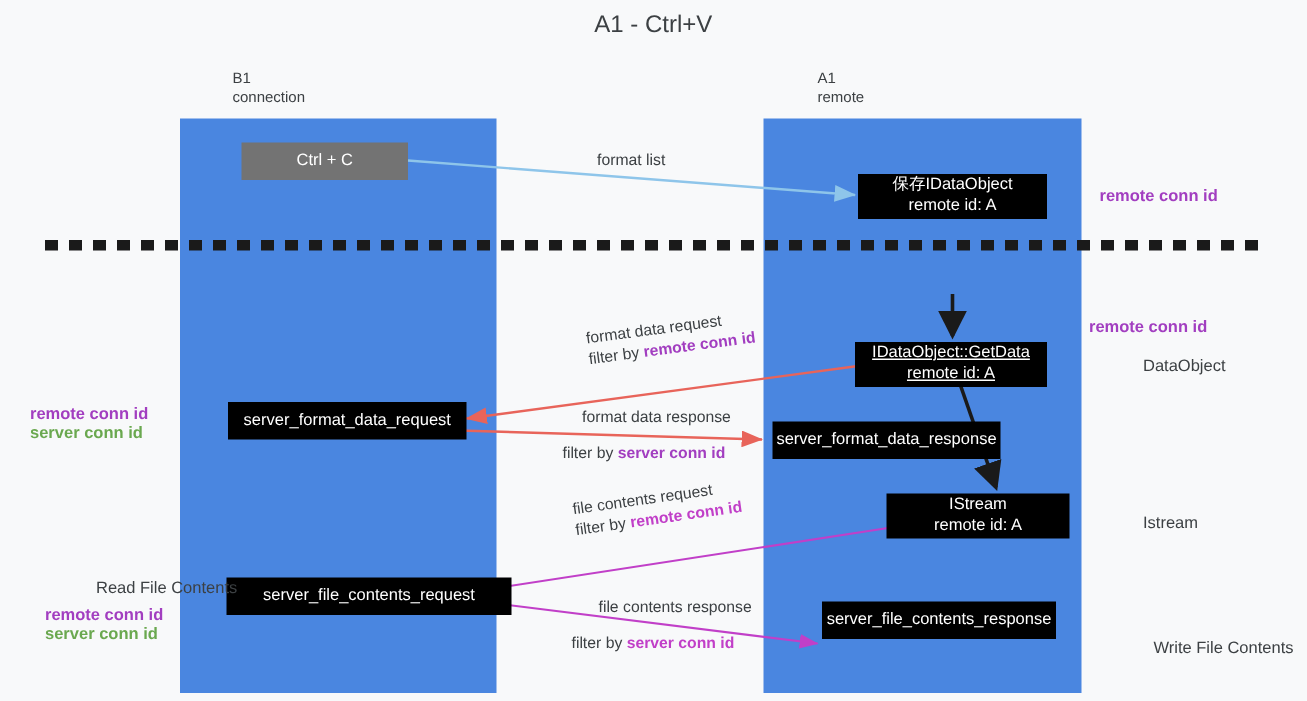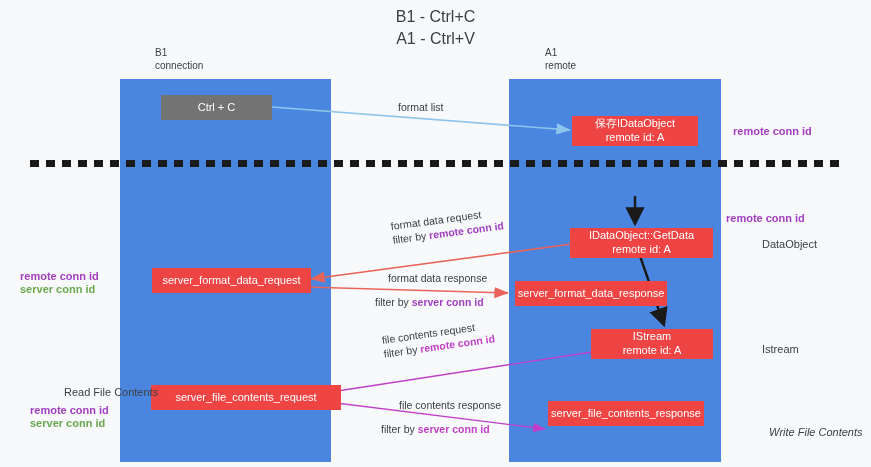--- a/index.html
+++ b/index.html
@@ -24,21 +24,21 @@
     line-height:1.25;
   }
 
   
   .node{
     position:absolute;display:flex;align-items:center;justify-content:center;
     flex-direction:column;text-align:center;color:#ffffff;
     font-size:11px;line-height:1.25;box-sizing:border-box;padding:2px 4px;
   }
   .node.green{background:#737373;}
-  .node.orange{background:#ef4444;}
+  .node.orange{background:#000000;}
   .node .l2{display:block;}
 
   
   .ann{position:absolute;font-size:11px;line-height:1.3;}
   .ann.plain{color:#3c4043;padding-left:36px;}
   .ann.bold{font-weight:bold;}
   .c-purple{color:#a23ec0;}
   .c-green{color:#6aa84f;}
   .c-magenta{color:#c13fc8;}
 
@@ -52,21 +52,20 @@
   .dashline{position:absolute;left:30px;right:26px;top:160px;height:7px;
     background-image:linear-gradient(to right,#1a1a1a 0 9px,transparent 9px 16px);
     background-size:16px 7px;background-repeat:repeat-x;}
 </style>
 </head>
 <body>
 
 <div id="stage">
 
   <div class="doc-title">
-    <div>B1 - Ctrl+C</div>
     <div>A1 - Ctrl+V</div>
   </div>
 
   <div class="col-head" style="left:155px;top:47px;width:170px;">
     <div>B1</div>
     <div>connection</div>
   </div>
   <div class="col-head" style="left:545px;top:47px;width:170px;">
     <div>A1</div>
     <div>remote</div>
@@ -111,21 +110,21 @@
   <div class="node green" style="left:161px;top:95px;width:111px;height:25px;">
     <span>Ctrl + C</span>
   </div>
 
   <div class="node orange" style="left:572px;top:116px;width:126px;height:30px;">
     <span>保存IDataObject</span>
     <span class="l2">remote id: A</span>
   </div>
 
 
-  <div class="node orange" style="left:570px;top:228px;width:143px;height:30px;">
+  <div class="node orange" style="left:570px;top:228px;width:128px;height:30px;text-decoration:underline;">
     <span>IDataObject::GetData</span>
     <span class="l2">remote id: A</span>
   </div>
 
   <div class="node orange" style="left:152px;top:268px;width:159px;height:25px;text-align:right;">
     <span>server_format_data_request</span>
   </div>
 
   <div class="node orange" style="left:515px;top:281px;width:152px;height:25px;">
     <span>server_format_data_response</span>
@@ -177,21 +176,21 @@
   </div>
 
   <div class="ann bold c-purple" style="left:733px;top:124px;">remote conn id</div>
 
   <div class="ann bold c-purple" style="left:726px;top:211px;">remote conn id</div>
 
   <div class="ann plain" style="left:726px;top:237px;">DataObject</div>
 
   <div class="ann plain" style="left:726px;top:342px;">Istream</div>
 
-  <div class="ann plain" style="left:733px;top:425px;font-style:italic;">Write File Contents</div>
+  <div class="ann plain" style="left:733px;top:425px;">Write File Contents</div>
 
   <div class="ann bold c-purple" style="left:20px;top:269px;">remote conn id</div>
   <div class="ann bold c-green" style="left:20px;top:282px;">server conn id</div>
 
   <div class="ann plain" style="left:28px;top:385px;">Read File Contents</div>
   <div class="ann bold c-purple" style="left:30px;top:403px;">remote conn id</div>
   <div class="ann bold c-green" style="left:30px;top:416px;">server conn id</div>
 
 </div>
 

